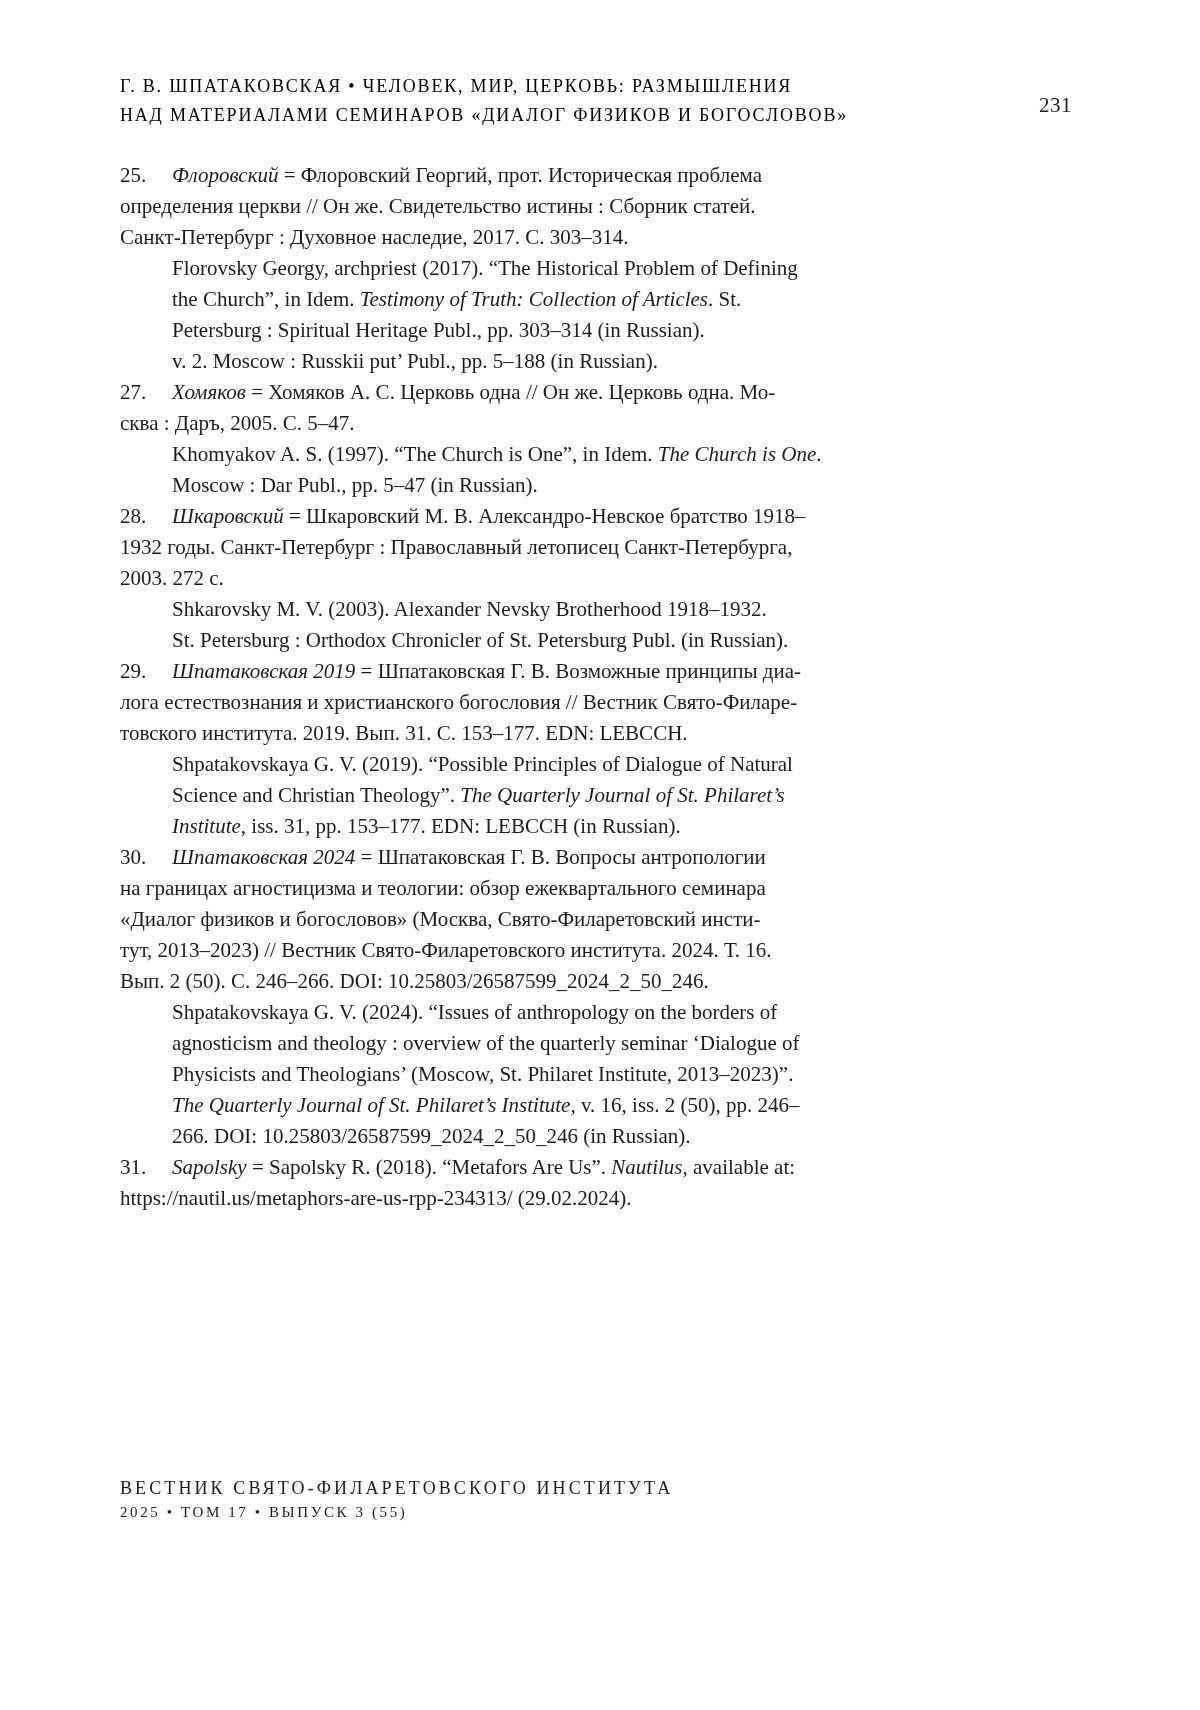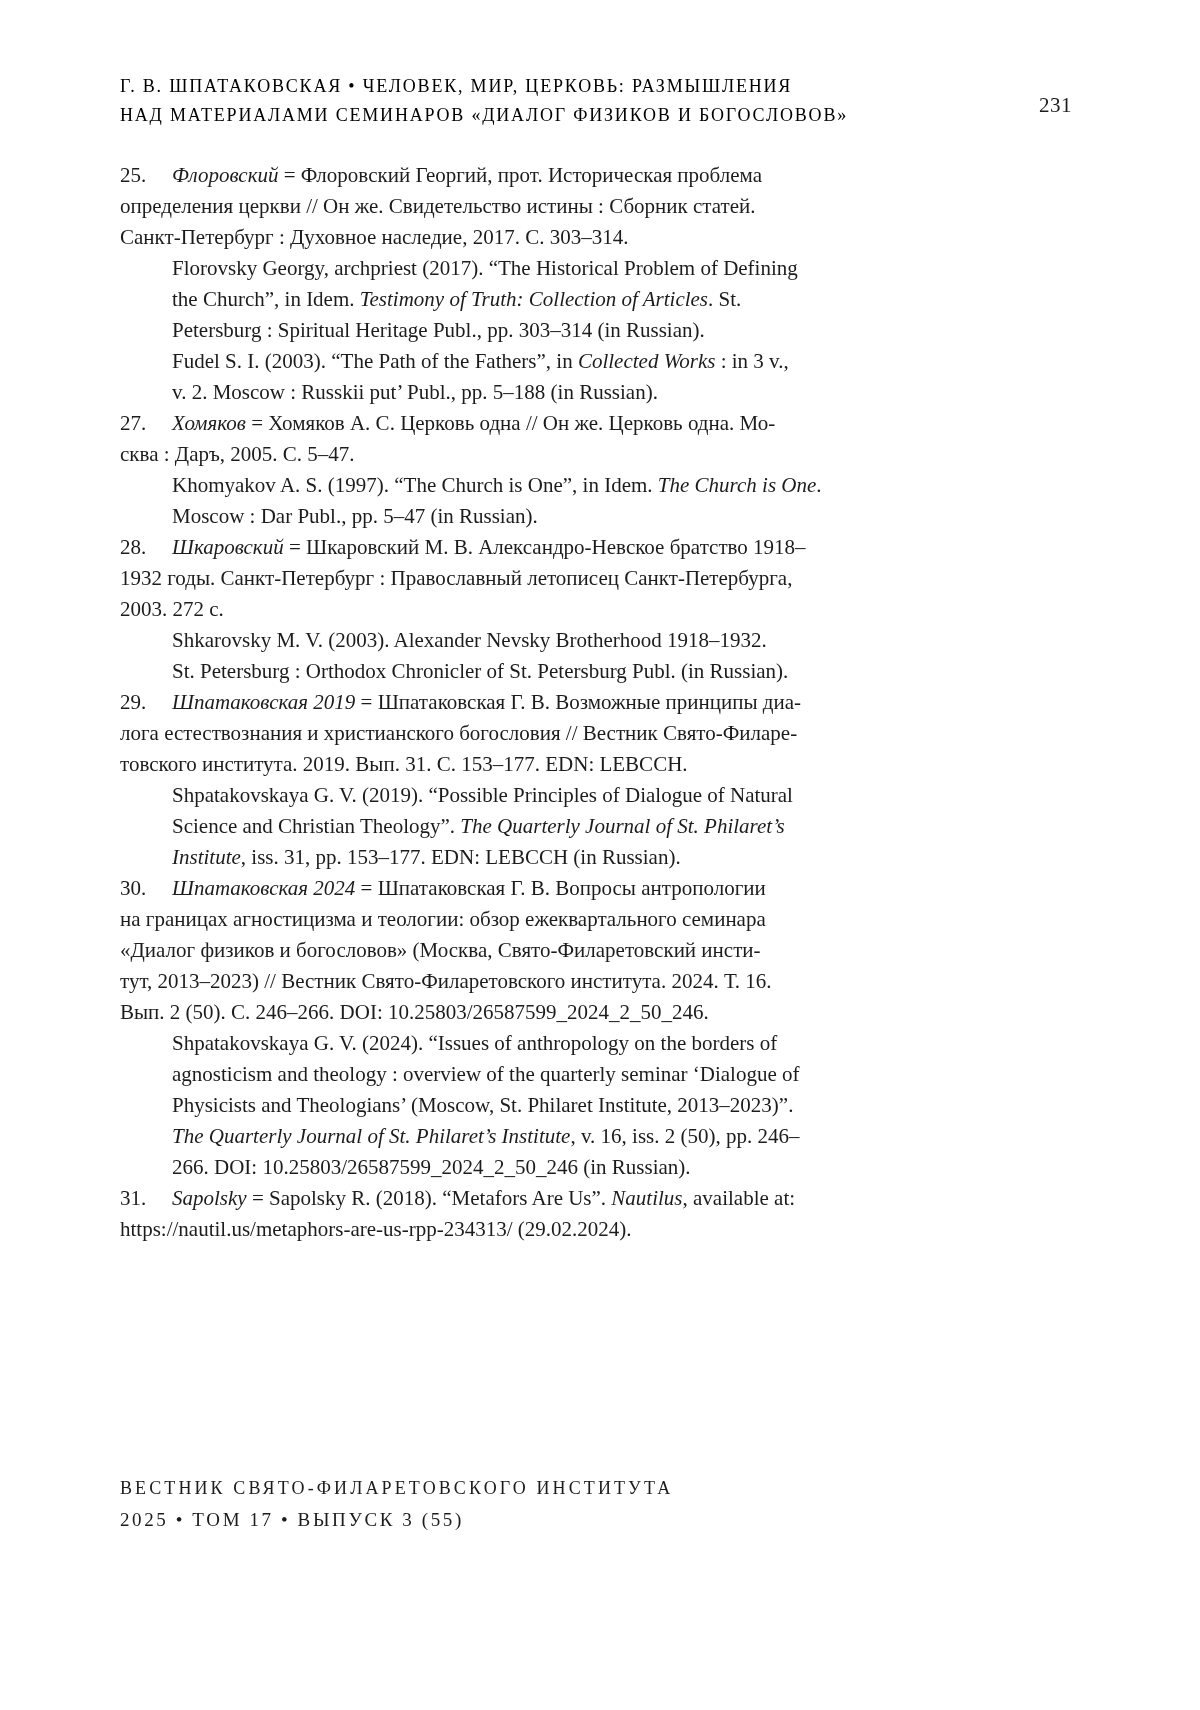--- a/index.html
+++ b/index.html
@@ -61,22 +61,22 @@
     top: 1478px;
     left: 120px;
     right: 120px;
   }
   .footer-line-1 {
     font-size: 18px;
     letter-spacing: 3.1px;
     line-height: 20px;
   }
   .footer-line-2 {
-    margin-top: 12px;
-    font-size: 19px;
+    margin-top: 4px;
+    font-size: 15px;
     letter-spacing: 2.6px;
     line-height: 20px;
   }
 </style>
 </head>
 <body>
 
 <div class="page">
 
   <div class="header">
@@ -93,21 +93,20 @@
           <div class="ref-line"><span>Санкт-Петербург : Духовное наследие, 2017. С. 303–314.</span></div>
         </div>
         <div class="ref-trans">
           <div class="ref-line"><span>Florovsky Georgy, archpriest (2017). “The Historical Problem of Defining</span></div>
           <div class="ref-line"><span>the Church”, in Idem. </span><span class="it">Testimony of Truth: Collection of Articles</span><span>. St.</span></div>
           <div class="ref-line"><span>Petersburg : Spiritual Heritage Publ., pp. 303–314 (in Russian).</span></div>
         </div>
       </div>
       <div class="ref-item">
         <div class="ref-trans">
-          <div class="ref-line"><span>Fudel S. I. (2003). “The Path of the Fathers”, in </span><span class="it">Collected Works</span><span> : in 3 v.,</span></div>
           <div class="ref-line"><span>v. 2. Moscow : Russkii put’ Publ., pp. 5–188 (in Russian).</span></div>
         </div>
       </div>
       <div class="ref-item">
         <div class="ref-main">
           <div class="ref-line"><span class="ref-num">27.</span><span class="it">Хомяков</span><span> = Хомяков А. С. Церковь одна // Он же. Церковь одна. Мо-</span></div>
           <div class="ref-line"><span>сква : Даръ, 2005. С. 5–47.</span></div>
         </div>
         <div class="ref-trans">
           <div class="ref-line"><span>Khomyakov A. S. (1997). “The Church is One”, in Idem. </span><span class="it">The Church is One</span><span>.</span></div>

